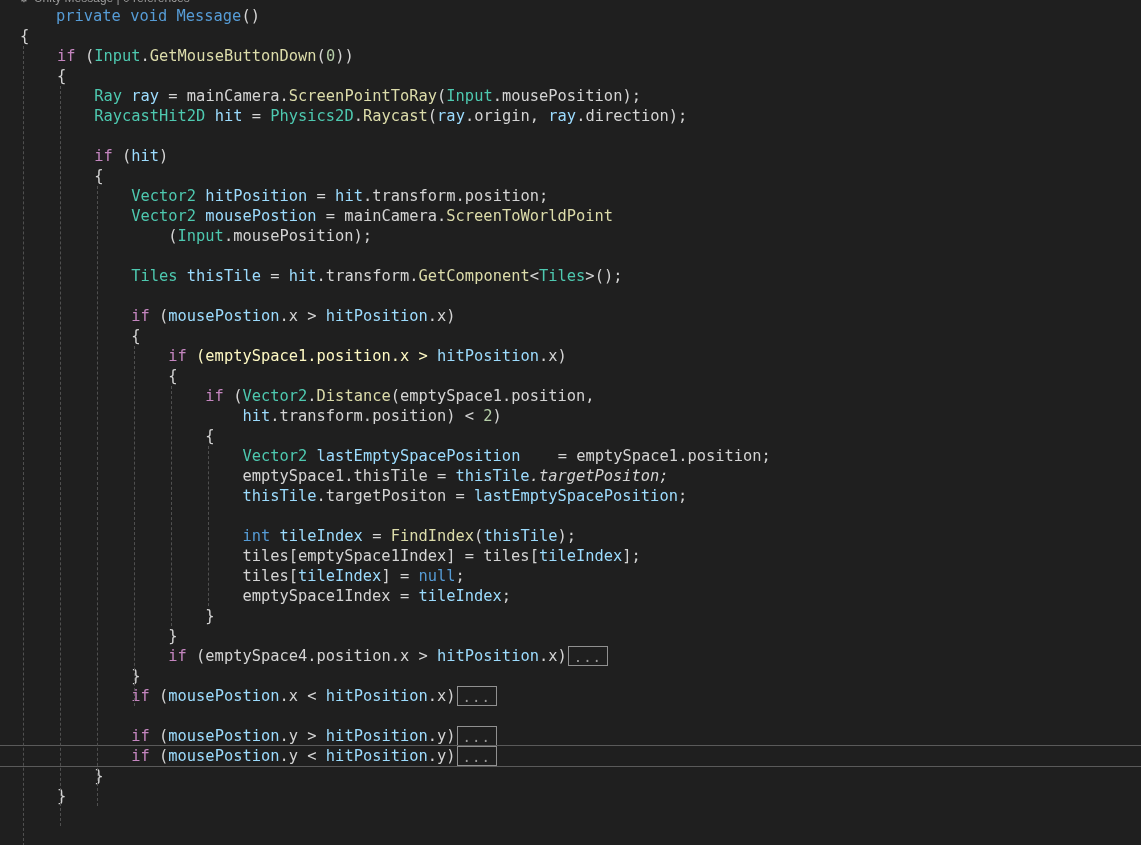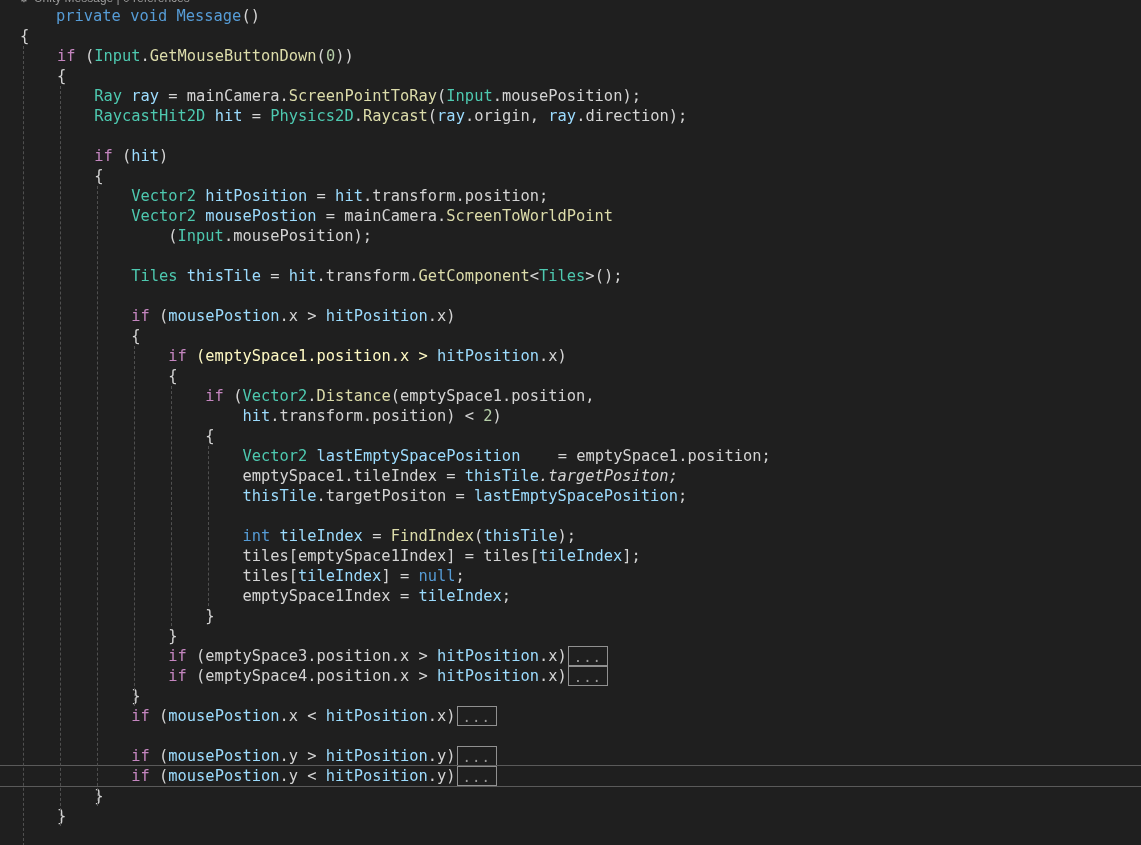--- a/index.html
+++ b/index.html
@@ -101,30 +101,29 @@
       <div class="line"><span style="color: rgb(212, 212, 212);">            </span><span style="color: rgb(78, 201, 176);">Tiles</span><span style="color: rgb(212, 212, 212);"> </span><span style="color: rgb(156, 220, 254);">thisTile</span><span style="color: rgb(212, 212, 212);"> = </span><span style="color: rgb(156, 220, 254);">hit</span><span style="color: rgb(212, 212, 212);">.transform.</span><span style="color: rgb(220, 220, 170);">GetComponent</span><span style="color: rgb(212, 212, 212);">&lt;</span><span style="color: rgb(78, 201, 176);">Tiles</span><span style="color: rgb(212, 212, 212);">&gt;();</span></div>
       <div class="line"></div>
       <div class="line"><span style="color: rgb(212, 212, 212);">            </span><span style="color: rgb(197, 134, 192);">if</span><span style="color: rgb(212, 212, 212);"> (</span><span style="color: rgb(156, 220, 254);">mousePostion</span><span style="color: rgb(212, 212, 212);">.x &gt; </span><span style="color: rgb(156, 220, 254);">hitPosition</span><span style="color: rgb(212, 212, 212);">.x)</span></div>
       <div class="line"><span style="color: rgb(212, 212, 212);">            {</span></div>
       <div class="line"><span style="color: rgb(212, 212, 212);">                </span><span style="color: rgb(197, 134, 192);">if</span><span style="color: #fef9c3;"> (emptySpace1.position.x &gt; </span><span style="color: rgb(156, 220, 254);">hitPosition</span><span style="color: rgb(212, 212, 212);">.x)</span></div>
       <div class="line"><span style="color: rgb(212, 212, 212);">                {</span></div>
       <div class="line"><span style="color: rgb(212, 212, 212);">                    </span><span style="color: rgb(197, 134, 192);">if</span><span style="color: rgb(212, 212, 212);"> (</span><span style="color: rgb(78, 201, 176);">Vector2</span><span style="color: rgb(212, 212, 212);">.</span><span style="color: rgb(220, 220, 170);">Distance</span><span style="color: rgb(212, 212, 212);">(emptySpace1.position,</span></div>
       <div class="line"><span style="color: rgb(212, 212, 212);">                        </span><span style="color: rgb(156, 220, 254);">hit</span><span style="color: rgb(212, 212, 212);">.transform.position) &lt; </span><span style="color: rgb(181, 206, 168);">2</span><span style="color: rgb(212, 212, 212);">)</span></div>
       <div class="line"><span style="color: rgb(212, 212, 212);">                    {</span></div>
       <div class="line"><span style="color: rgb(212, 212, 212);">                        </span><span style="color: rgb(78, 201, 176);">Vector2</span><span style="color: rgb(212, 212, 212);"> </span><span style="color: rgb(156, 220, 254);">lastEmptySpacePosition</span><span style="color: rgb(212, 212, 212); padding-left: 28px;"> = emptySpace1.position;</span></div>
-      <div class="line"><span style="color: rgb(212, 212, 212);">                        emptySpace1.tileIndex = </span><span style="color: rgb(156, 220, 254);">thisTile</span><span style="color: rgb(212, 212, 212); font-style: italic;">.targetPositon;</span></div>
+      <div class="line"><span style="color: rgb(212, 212, 212);">                        emptySpace1.thisTile = </span><span style="color: rgb(156, 220, 254);">thisTile</span><span style="color: rgb(212, 212, 212); font-style: italic;">.targetPositon;</span></div>
       <div class="line"><span style="color: rgb(212, 212, 212);">                        </span><span style="color: rgb(156, 220, 254);">thisTile</span><span style="color: rgb(212, 212, 212);">.targetPositon = </span><span style="color: rgb(156, 220, 254);">lastEmptySpacePosition</span><span style="color: rgb(212, 212, 212);">;</span></div>
       <div class="line"></div>
       <div class="line"><span style="color: rgb(212, 212, 212);">                        </span><span style="color: rgb(86, 156, 214);">int</span><span style="color: rgb(212, 212, 212);"> </span><span style="color: rgb(156, 220, 254);">tileIndex</span><span style="color: rgb(212, 212, 212);"> = </span><span style="color: rgb(220, 220, 170);">FindIndex</span><span style="color: rgb(212, 212, 212);">(</span><span style="color: rgb(156, 220, 254);">thisTile</span><span style="color: rgb(212, 212, 212);">);</span></div>
       <div class="line"><span style="color: rgb(212, 212, 212);">                        tiles[emptySpace1Index] = tiles[</span><span style="color: rgb(156, 220, 254);">tileIndex</span><span style="color: rgb(212, 212, 212);">];</span></div>
       <div class="line"><span style="color: rgb(212, 212, 212);">                        tiles[</span><span style="color: rgb(156, 220, 254);">tileIndex</span><span style="color: rgb(212, 212, 212);">] = </span><span style="color: rgb(86, 156, 214);">null</span><span style="color: rgb(212, 212, 212);">;</span></div>
       <div class="line"><span style="color: rgb(212, 212, 212);">                        emptySpace1Index = </span><span style="color: rgb(156, 220, 254);">tileIndex</span><span style="color: rgb(212, 212, 212);">;</span></div>
       <div class="line"><span style="color: rgb(212, 212, 212);">                    }</span></div>
       <div class="line"><span style="color: rgb(212, 212, 212);">                }</span></div>
-      <div class="line"><span style="color: rgb(212, 212, 212);">                </span><span style="color: rgb(197, 134, 192);">if</span><span style="color: rgb(212, 212, 212);"> (emptySpace3.position.x &gt; </span><span style="color: rgb(156, 220, 254);">hitPosition</span><span style="color: rgb(212, 212, 212);">.x)</span><span class="fold-box">...</span></div>
       <div class="line"><span style="color: rgb(212, 212, 212);">                </span><span style="color: rgb(197, 134, 192);">if</span><span style="color: rgb(212, 212, 212);"> (emptySpace4.position.x &gt; </span><span style="color: rgb(156, 220, 254);">hitPosition</span><span style="color: rgb(212, 212, 212);">.x)</span><span class="fold-box">...</span></div>
       <div class="line"><span style="color: rgb(212, 212, 212);">            }</span></div>
       <div class="line"><span style="color: rgb(212, 212, 212);">            </span><span style="color: rgb(197, 134, 192);">if</span><span style="color: rgb(212, 212, 212);"> (</span><span style="color: rgb(156, 220, 254);">mousePostion</span><span style="color: rgb(212, 212, 212);">.x &lt; </span><span style="color: rgb(156, 220, 254);">hitPosition</span><span style="color: rgb(212, 212, 212);">.x)</span><span class="fold-box">...</span></div>
       <div class="line"></div>
       <div class="line"><span style="color: rgb(212, 212, 212);">            </span><span style="color: rgb(197, 134, 192);">if</span><span style="color: rgb(212, 212, 212);"> (</span><span style="color: rgb(156, 220, 254);">mousePostion</span><span style="color: rgb(212, 212, 212);">.y &gt; </span><span style="color: rgb(156, 220, 254);">hitPosition</span><span style="color: rgb(212, 212, 212);">.y)</span><span class="fold-box">...</span></div>
       <div class="line current"><span style="color: rgb(212, 212, 212);">            </span><span style="color: rgb(197, 134, 192);">if</span><span style="color: rgb(212, 212, 212);"> (</span><span style="color: rgb(156, 220, 254);">mousePostion</span><span style="color: rgb(212, 212, 212);">.y &lt; </span><span style="color: rgb(156, 220, 254);">hitPosition</span><span style="color: rgb(212, 212, 212);">.y)</span><span class="fold-box">...</span></div>
       <div class="line"><span style="color: rgb(212, 212, 212);">        }</span></div>
       <div class="line"><span style="color: rgb(212, 212, 212);">    }</span></div>
       <div class="indent-guide" style="left: 23px; top: 40px; height: 820px;"></div>
       <div class="indent-guide" style="left: 60.08px; top: 80px; height: 740px;"></div>

